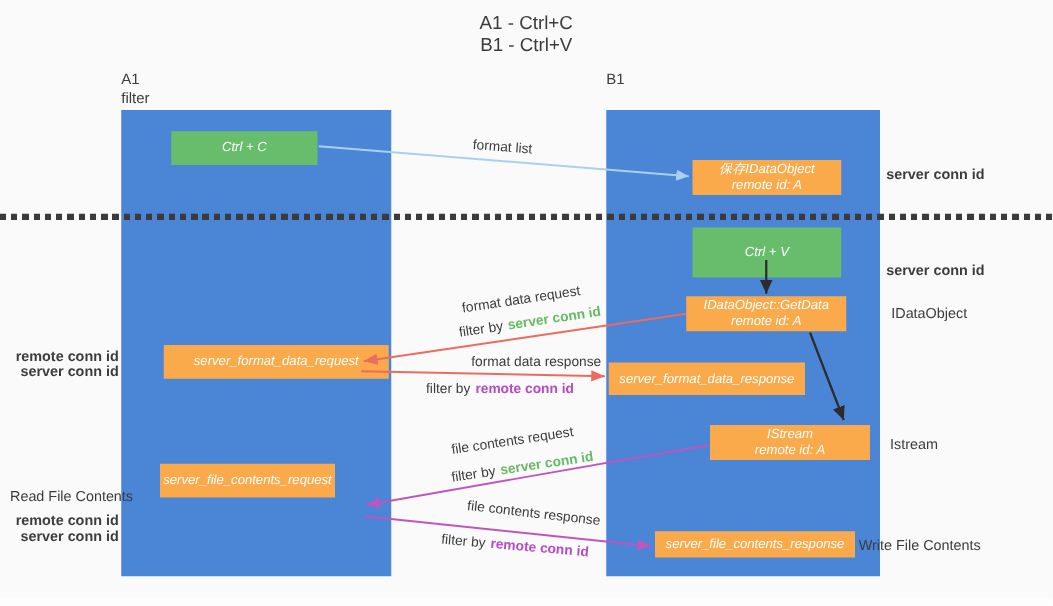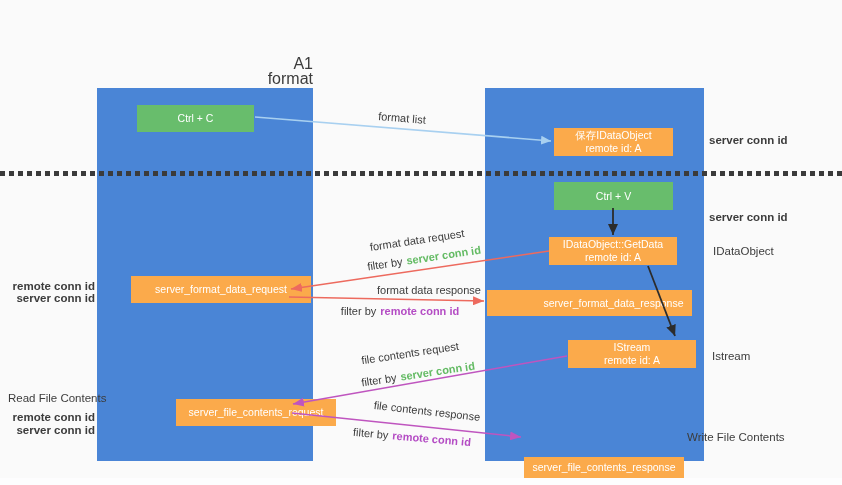--- a/index.html
+++ b/index.html
@@ -13,33 +13,33 @@
   #canvas{position:relative;width:842px;height:485px;}
 
   .title{
     position:absolute;left:0;top:10px;width:842px;
     text-align:center;font-size:15px;line-height:18px;color:#3c3c3c;
   }
   .lane{position:absolute;background:#4a85d6;top:88px;height:373px;}
   .lane.left{left:97px;width:216px;}
   .lane.right{left:485px;width:219px;}
 
-  .hdr{position:absolute;top:56px;text-align:right;font-size:16px;line-height:15px;color:#3c3c3c;}
+  .hdr{position:absolute;top:56px;text-align:left;font-size:12px;line-height:15px;color:#3c3c3c;}
   .hdr.left{left:97px;width:216px;}
   .hdr.right{left:485px;width:219px;}
 
   .divider{
     position:absolute;left:0;top:171px;width:842px;height:5px;
     background:repeating-linear-gradient(to right,#3b3b3b 0 5px,transparent 5px 9px);
   }
 
   .node{
     position:absolute;color:#fff;font-size:10.5px;line-height:13px;
     display:flex;flex-direction:column;align-items:center;justify-content:center;
-    text-align:center;white-space:nowrap;z-index:4;
+    text-align:center;white-space:nowrap;z-index:4;font-style:italic;
   }
   .node.green{background:#68bd6c;}
   .node.orange{background:#fbaa4b;}
 
   #arrows{position:absolute;left:0;top:0;z-index:5;pointer-events:none;}
 
   .flabel{
     position:absolute;font-size:11px;color:#3c3c3c;white-space:nowrap;z-index:6;
   }
   .flabel span + span{margin-left:4px;}
@@ -51,27 +51,30 @@
   .side.leftcol{left:0;width:95px;text-align:right;}
 
   .bottom-edge{position:absolute;left:0;top:478px;width:842px;height:7px;background:#fdfdfe;}
 </style>
 </head>
 <body>
 
 <div id="canvas">
 
   <div class="title">
+    <div>A1 - Ctrl+C</div>
+    <div>B1 - Ctrl+V</div>
   </div>
 
   <div class="hdr left">
     <div>A1</div>
-    <div>format</div>
+    <div>filter</div>
   </div>
   <div class="hdr right">
+    <div>B1</div>
   </div>
 
   <div class="lane left"></div>
   <div class="lane right"></div>
 
   <div class="divider"></div>
 
   <svg id="arrows" width="842" height="485">
     <defs>
       <marker id="ah-blue" markerWidth="10" markerHeight="9" refX="10" refY="4.5" orient="auto" markerUnits="userSpaceOnUse">
@@ -95,43 +98,43 @@
     <line x1="567" y1="356" x2="293" y2="404" stroke="#bf55bf" stroke-width="1.5" marker-end="url(#ah-mag)"></line>
     <line x1="292" y1="413" x2="521" y2="437" stroke="#bf55bf" stroke-width="1.5" marker-end="url(#ah-mag)"></line>
   </svg>
 
   <div class="node green" style="left:137px;top:105px;width:117px;height:27px;">
     <div>Ctrl + C</div>
   </div>
   <div class="node orange" style="left:131px;top:276px;width:180px;height:27px;">
     <div>server_format_data_request</div>
   </div>
-  <div class="node orange" style="left:128px;top:399px;width:160px;height:27px;margin-left:48px;">
+  <div class="node orange" style="left:128px;top:371px;width:140px;height:27px;">
     <div>server_file_contents_request</div>
   </div>
 
   <div class="node orange" style="left:554px;top:128px;width:119px;height:28px;">
     <div>保存IDataObject</div>
     <div>remote id: A</div>
   </div>
-  <div class="node green" style="left:554px;top:182px;width:119px;height:28px;">
+  <div class="node green" style="left:554px;top:182px;width:119px;height:40px;">
     <div>Ctrl + V</div>
   </div>
   <div class="node orange" style="left:549px;top:237px;width:128px;height:28px;">
     <div>IDataObject::GetData</div>
     <div>remote id: A</div>
   </div>
-  <div class="node orange" style="left:487px;top:290px;width:157px;height:26px;padding-left:48px;">
+  <div class="node orange" style="left:487px;top:290px;width:157px;height:26px;">
     <div>server_format_data_response</div>
   </div>
   <div class="node orange" style="left:568px;top:340px;width:128px;height:28px;">
     <div>IStream</div>
     <div>remote id: A</div>
   </div>
-  <div class="node orange" style="left:524px;top:425px;width:160px;height:21px;margin-top:32px;">
+  <div class="node orange" style="left:524px;top:425px;width:160px;height:21px;">
     <div>server_file_contents_response</div>
   </div>
 
   <div class="flabel" style="left:402px;top:118px;transform:translate(-50%,-50%) rotate(4.5deg);">
     <span>format list</span>
   </div>
 
   <div class="flabel" style="left:417px;top:240px;transform:translate(-50%,-50%) rotate(-8.5deg);">
     <span>format data request</span>
   </div>

